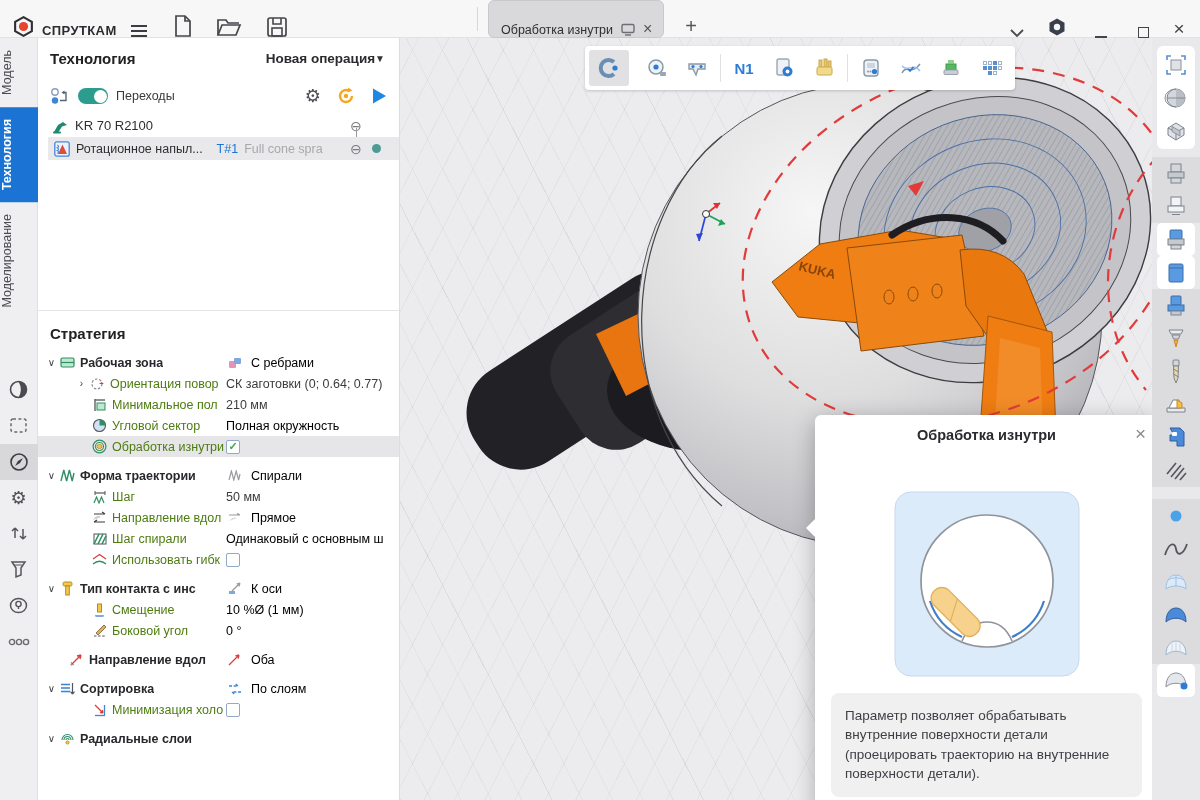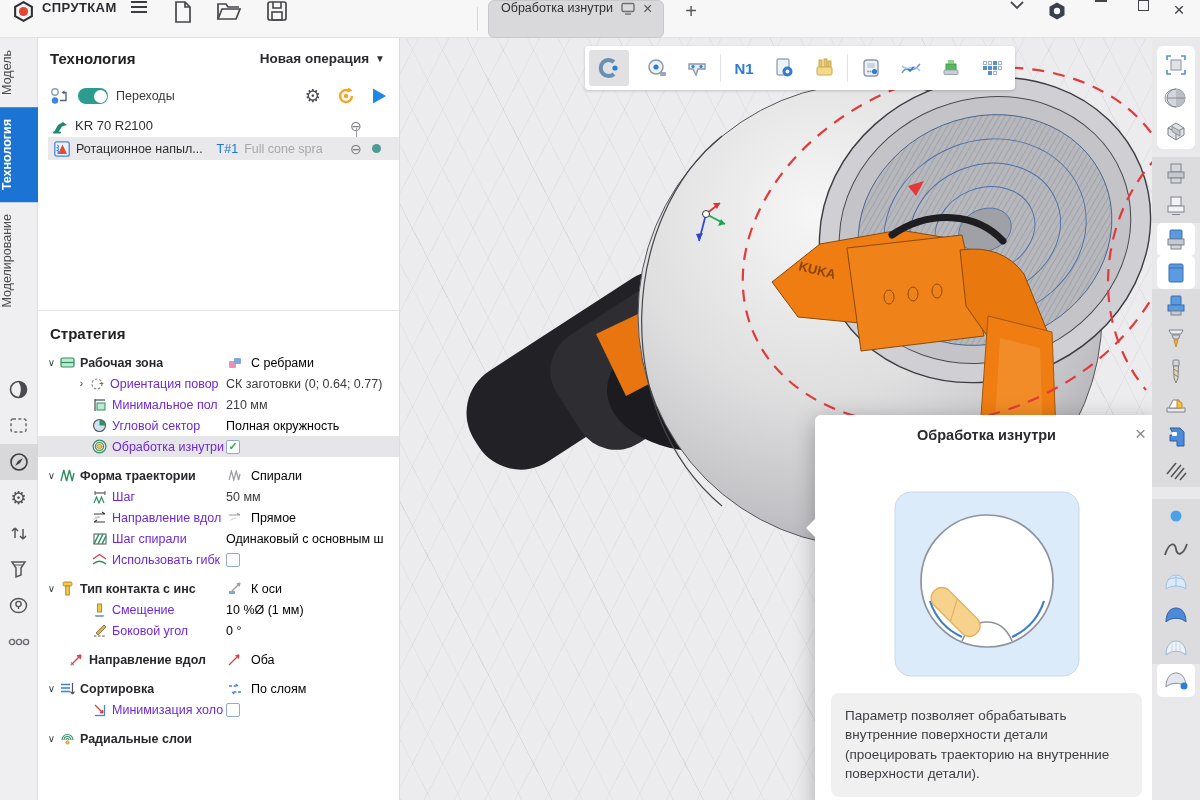--- a/index.html
+++ b/index.html
@@ -2,21 +2,21 @@
 <html><head>
 <meta charset="utf-8">
 <style>
   * { margin:0; padding:0; box-sizing:border-box; }
   html,body { width:1200px; height:800px; overflow:hidden;
     font-family:"Liberation Sans", sans-serif; background:#f1f1f2; color:#333; }
   svg { display:block; }
 
   
   .titlebar { position:relative; height:38px; background:#f7f7f8; border-bottom:1px solid #e2e2e4; z-index:40; }
-  .titlebar .abs { position:absolute; top:0; height:38px; display:flex; align-items:flex-start; }
+  .titlebar .abs { position:absolute; top:0; height:38px; display:flex; align-items:flex-end; }
   .app-name { font-size:13px; font-weight:bold; letter-spacing:.4px; color:#2c2c30; margin-left:7px; }
   .tb-btn { width:30px; justify-content:center; cursor:pointer; }
   .proj-title { font-size:13px; color:#3a3a3e; }
   .doc-tab { left:488px; top:3px; height:30px; background:#d9d9db; border:1px solid #c9c9cc;
     border-radius:6px; display:flex; align-items:center; padding:0 8px 0 12px; gap:7px; width:176px; }
   .doc-tab .lbl { font-size:12.5px; color:#2f2f33; white-space:nowrap; overflow:hidden; max-width:118px; }
   .tab-x { font-size:16px; color:#55555a; line-height:1; cursor:pointer; }
   .win-dash { width:12px; height:2px; background:#44444a; }
   .win-sq { width:11px; height:11px; border:1.6px solid #44444a; }
   .win-x { font-size:19px; color:#44444a; line-height:1; }
@@ -31,21 +31,21 @@
     padding:12px 0; width:38px; text-align:center; cursor:pointer; }
   .vtab.active { background:#1b74d4; color:#fff; font-weight:bold; }
   .rail-ico { width:38px; height:36px; display:flex; align-items:center; justify-content:center; cursor:pointer; color:#55555a; }
   .rail-ico.sel { background:#d8d8da; }
   .rail-gap { height:52px; }
 
   
   .panel { width:362px; background:#fff; border-right:1px solid #dddde0; position:relative; font-size:12.5px; overflow:hidden; }
   .p-head { height:40px; display:flex; align-items:center; justify-content:space-between; padding:0 14px 0 12px; }
   .p-title { font-size:15px; font-weight:bold; color:#222; }
-  .new-op { font-size:13.5px; font-weight:bold; color:#2b2b2f; display:flex; align-items:center; gap:6px; cursor:pointer; }
+  .new-op { font-size:13.5px; font-weight:bold; color:#2b2b2f; display:flex; align-items:center; gap:0; cursor:pointer; }
   .new-op .car { font-size:10px; color:#333; }
   .p-controls { height:36px; display:flex; align-items:center; padding:0 12px; gap:8px; }
   .toggle { width:30px; height:16px; border-radius:9px; background:#2a9d8f; position:relative; cursor:pointer; }
   .toggle .knob { position:absolute; right:1.5px; top:1.5px; width:13px; height:13px; background:#fff; border-radius:50%; }
   .ctrl-right { margin-left:auto; display:flex; align-items:center; gap:15px; }
   .gear-glyph { font-size:18px; color:#4f4f55; cursor:pointer; line-height:1; }
 
   .tree-row { position:relative; height:23px; display:flex; align-items:center; padding-left:14px; gap:6px; }
   .tree-row.sel { background:#e9e9eb; margin-left:10px; padding-left:6px; }
   .tr-label { color:#2f2f33; white-space:nowrap; overflow:hidden; max-width:160px; }
@@ -59,21 +59,21 @@
 
   .strat-title { font-size:15px; font-weight:bold; color:#222; margin:14px 0 10px 12px; }
   .prow { position:relative; height:21px; display:flex; align-items:center; }
   .prow.grp { margin-top:8px; }
   .prow.sel { background:#e6e6e8; }
   .chev { width:15px; text-align:center; font-size:10px; color:#3f3f44; flex:none; }
   .l0 { padding-left:6px; }
   .l1c { padding-left:36px; }
   .l1 { padding-left:53px; }
   .ric { width:17px; height:16px; flex:none; margin-right:4px; display:flex; align-items:center; justify-content:center; }
-  .plabel { white-space:nowrap; overflow:hidden; color:#6d28d9; max-width:132px; }
+  .plabel { white-space:nowrap; overflow:hidden; color:#4d7c0f; max-width:132px; }
   .plabel.b { font-weight:bold; color:#29292d; }
   .pval { position:absolute; left:188px; right:2px; display:flex; align-items:center; gap:4px;
     white-space:nowrap; overflow:hidden; color:#3c3c40; }
   .pval.gray { color:#000000; }
   .cb { width:14px; height:14px; border:1.4px solid #8fabc9; border-radius:2px; background:#fff;
     display:flex; align-items:center; justify-content:center; cursor:pointer; }
   .cb .tick { color:#3fae49; font-size:11px; font-weight:bold; line-height:1; }
 
   
   .viewport { position:relative; width:752px; background:

